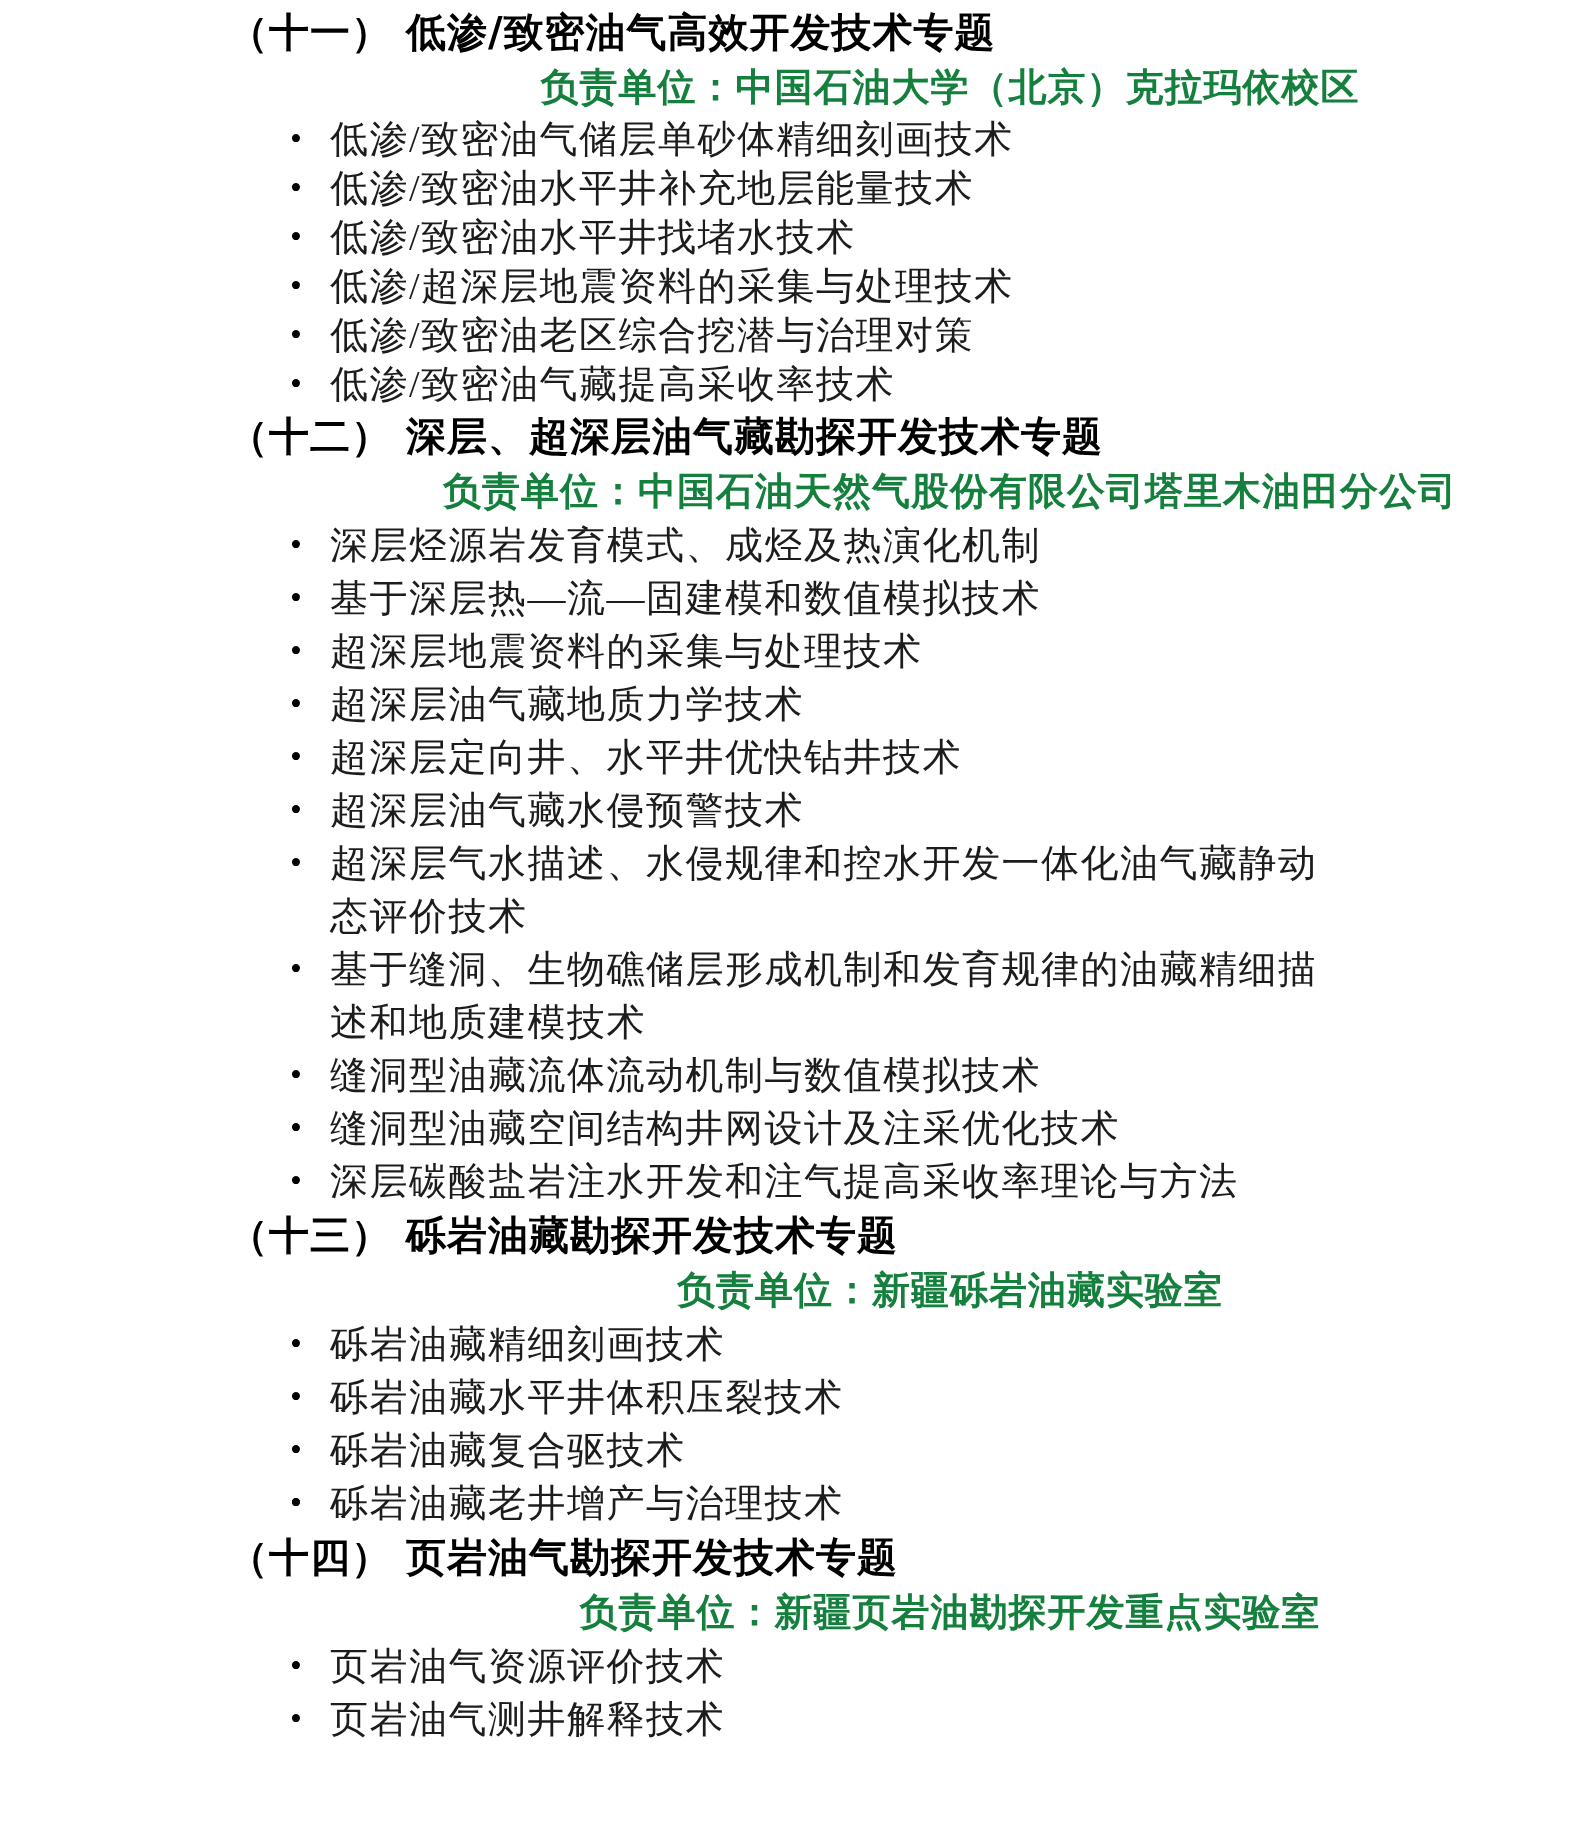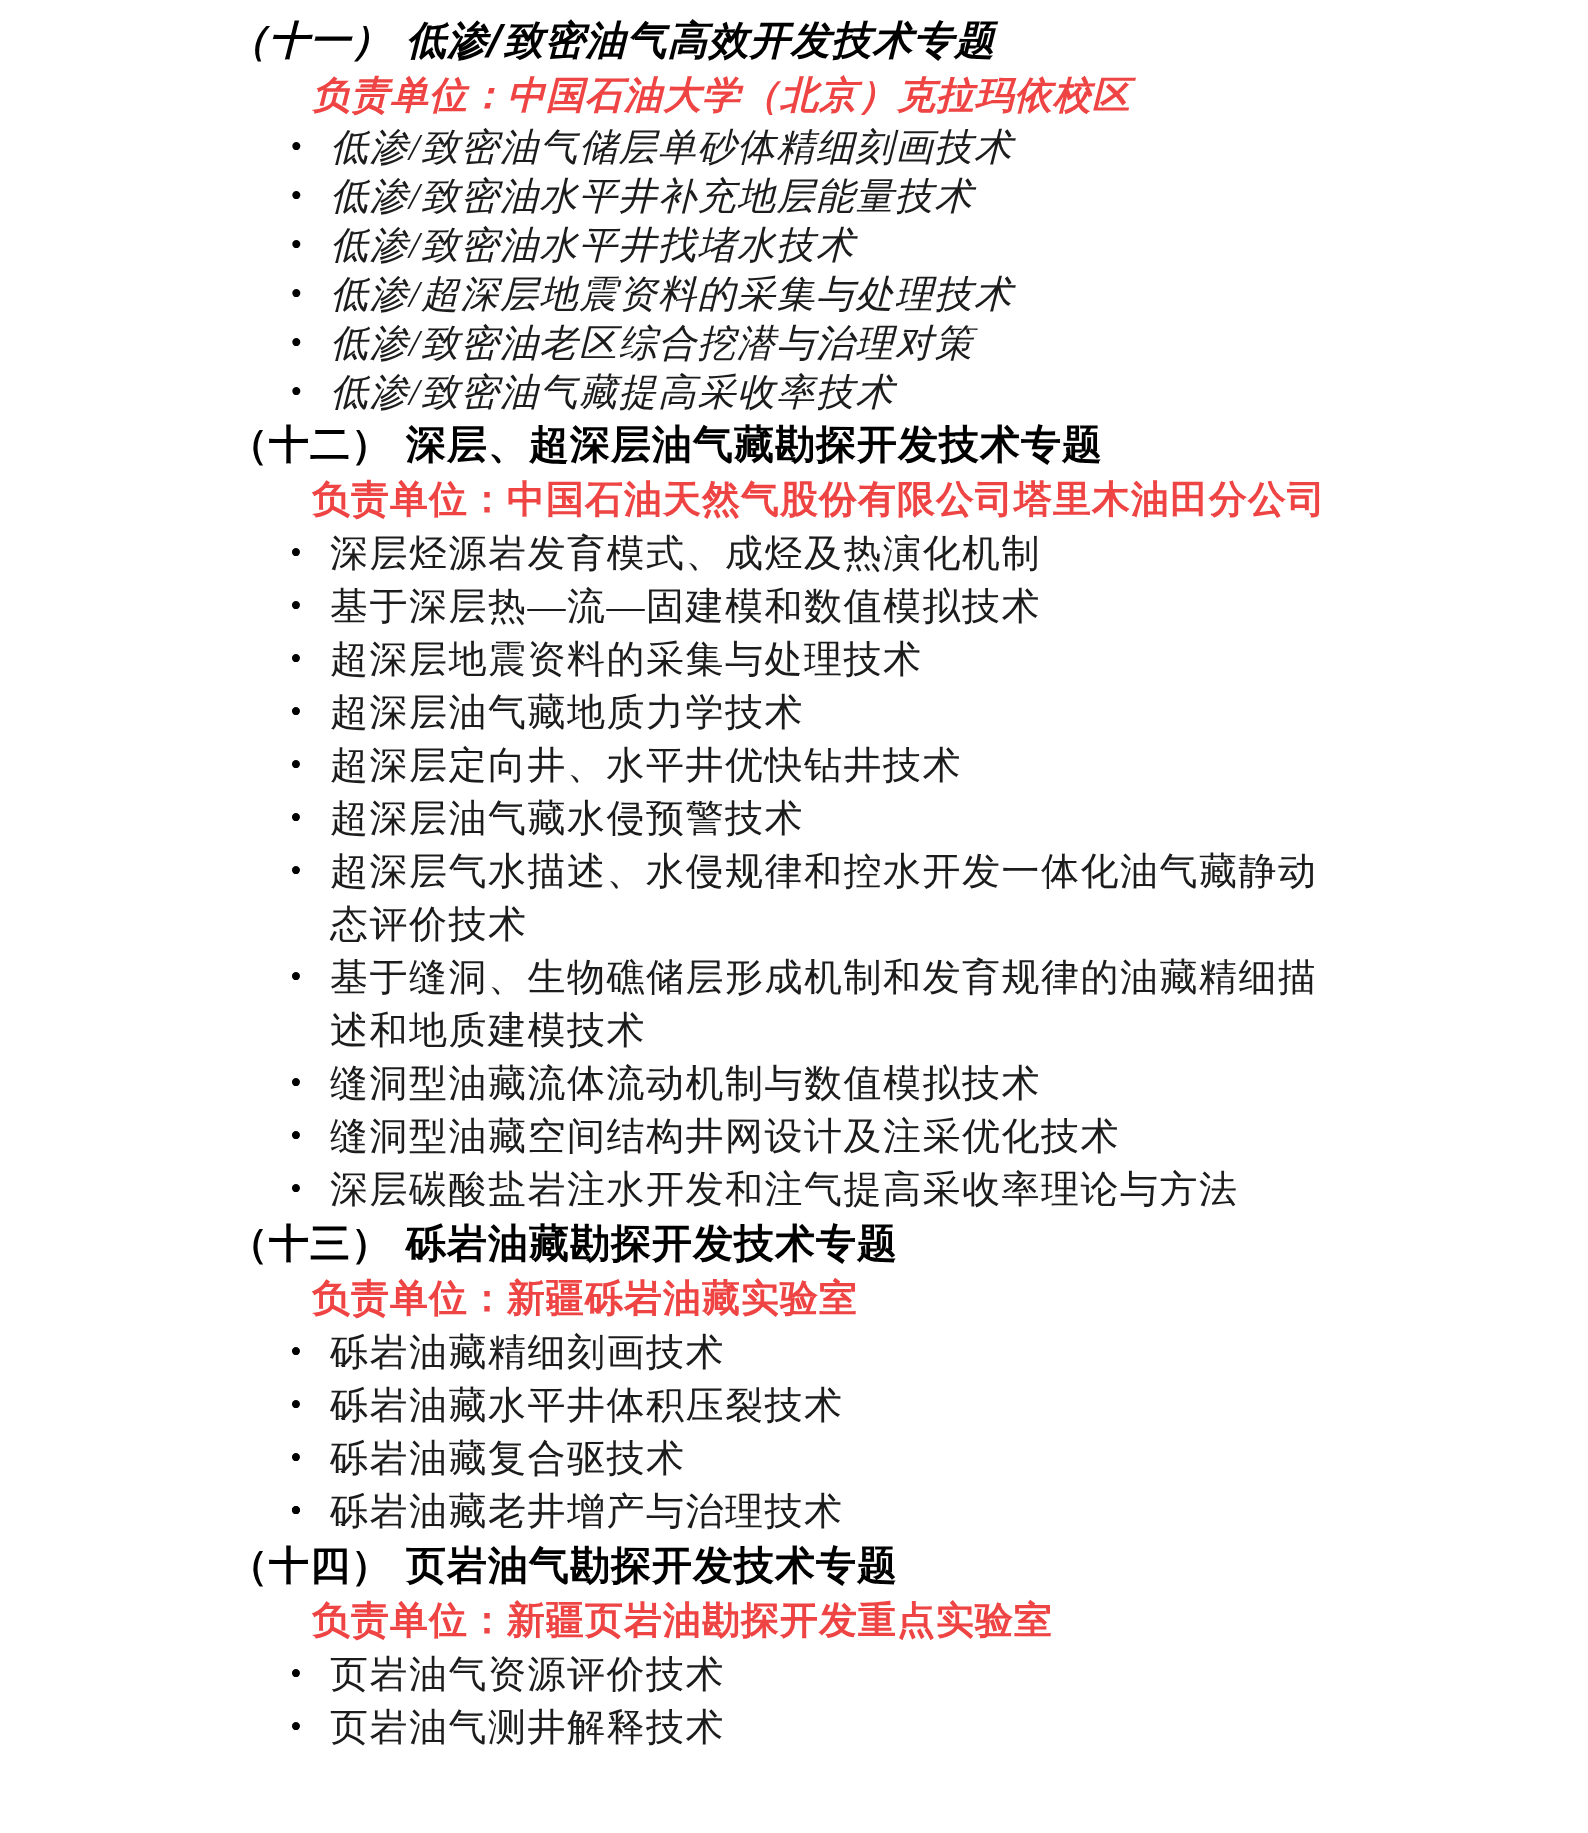--- a/index.html
+++ b/index.html
@@ -14,44 +14,44 @@
     color: #161616;
     font-family: "Liberation Serif", serif;
   }
   .doc {
     padding-top: 2px;
   }
   .sec {
     margin-top: 1px;
   }
   .sec:first-child {
-    margin-top: 12px;
-    font-style: italic;
+    margin-top: 4px;
   }
   .sec-heading {
     margin: 0 0 0 228px;
     font-family: "DejaVu Sans", sans-serif;
     font-weight: 700;
     font-size: 40px;
     line-height: 53px;
     color: #000000;
     letter-spacing: 1px;
     white-space: nowrap;
   }
   .sec-heading .sec-title {
     margin-left: 14px;
   }
   .unit-line {
     margin: 0 0 0 312px;
     font-size: 38px;
     line-height: 56px;
     font-weight: 700;
-    color: #ef4444;
+    color: #15803d;
     letter-spacing: 1px;
     white-space: nowrap;
+    text-align: center;
   }
   ul.topics {
     list-style: none;
     margin: 0 0 0 288px;
     padding: 0;
     width: 1062px;
   }
   ul.topics li {
     position: relative;
     padding-left: 42px;

